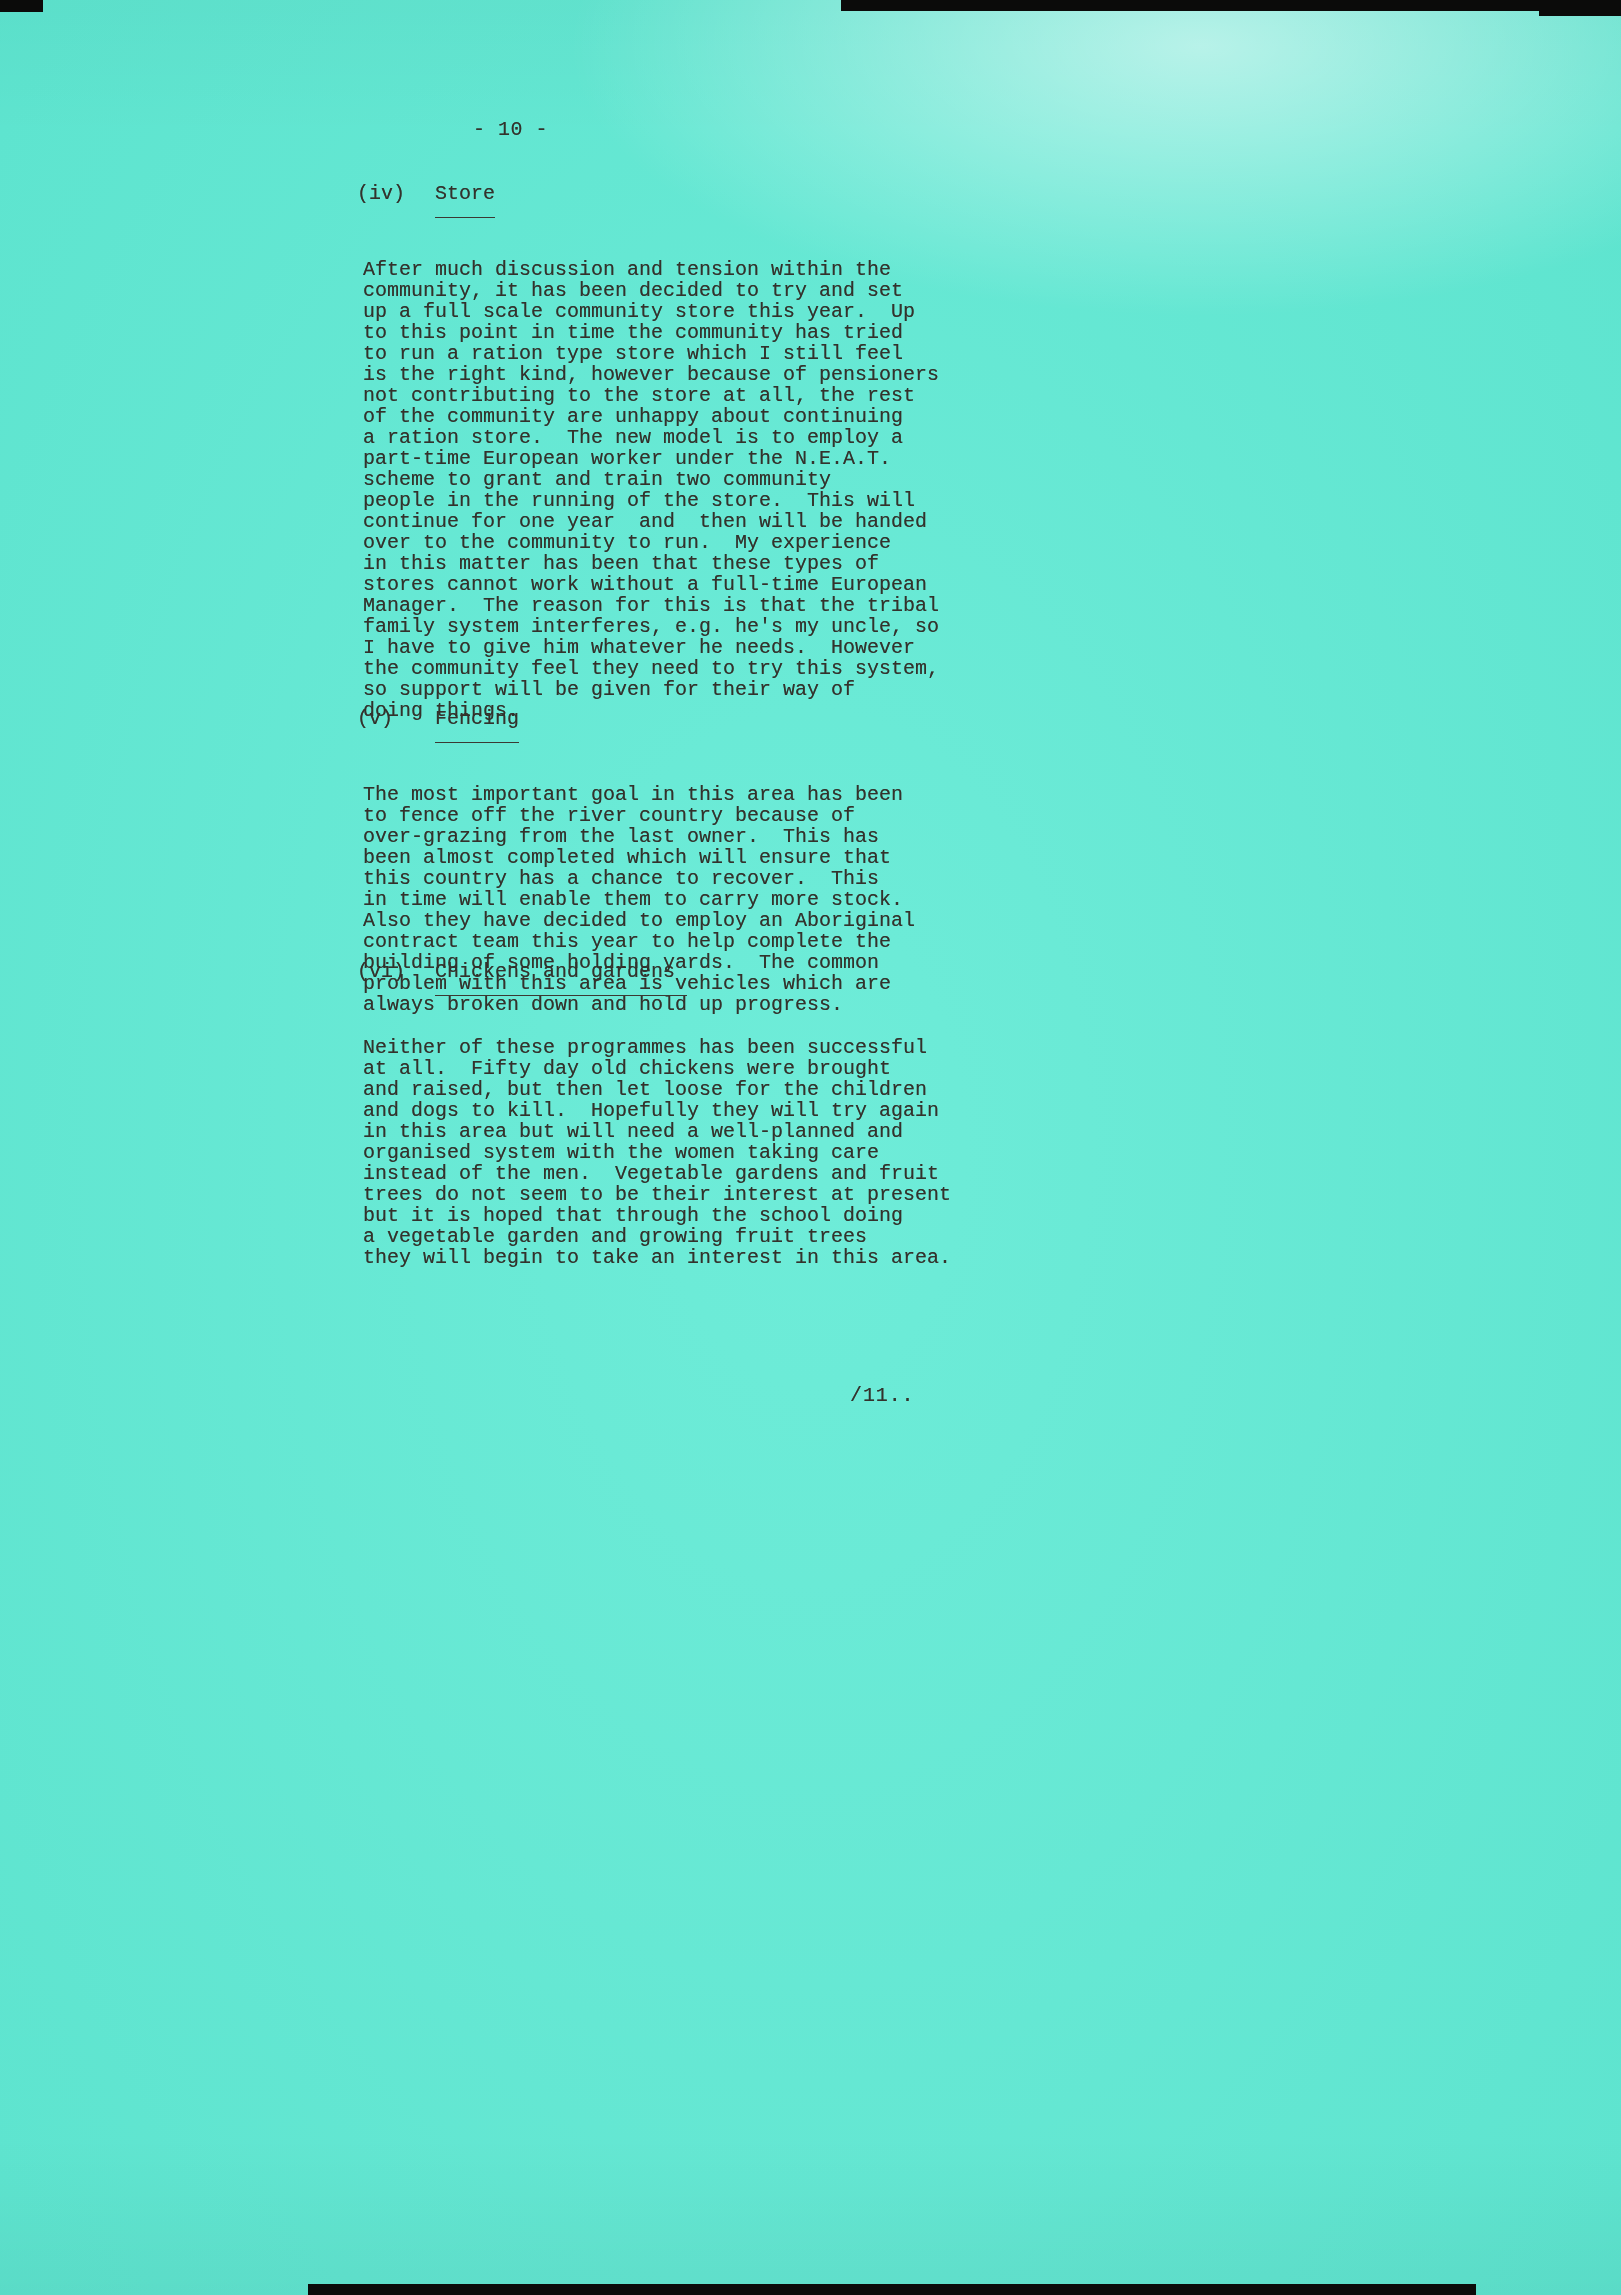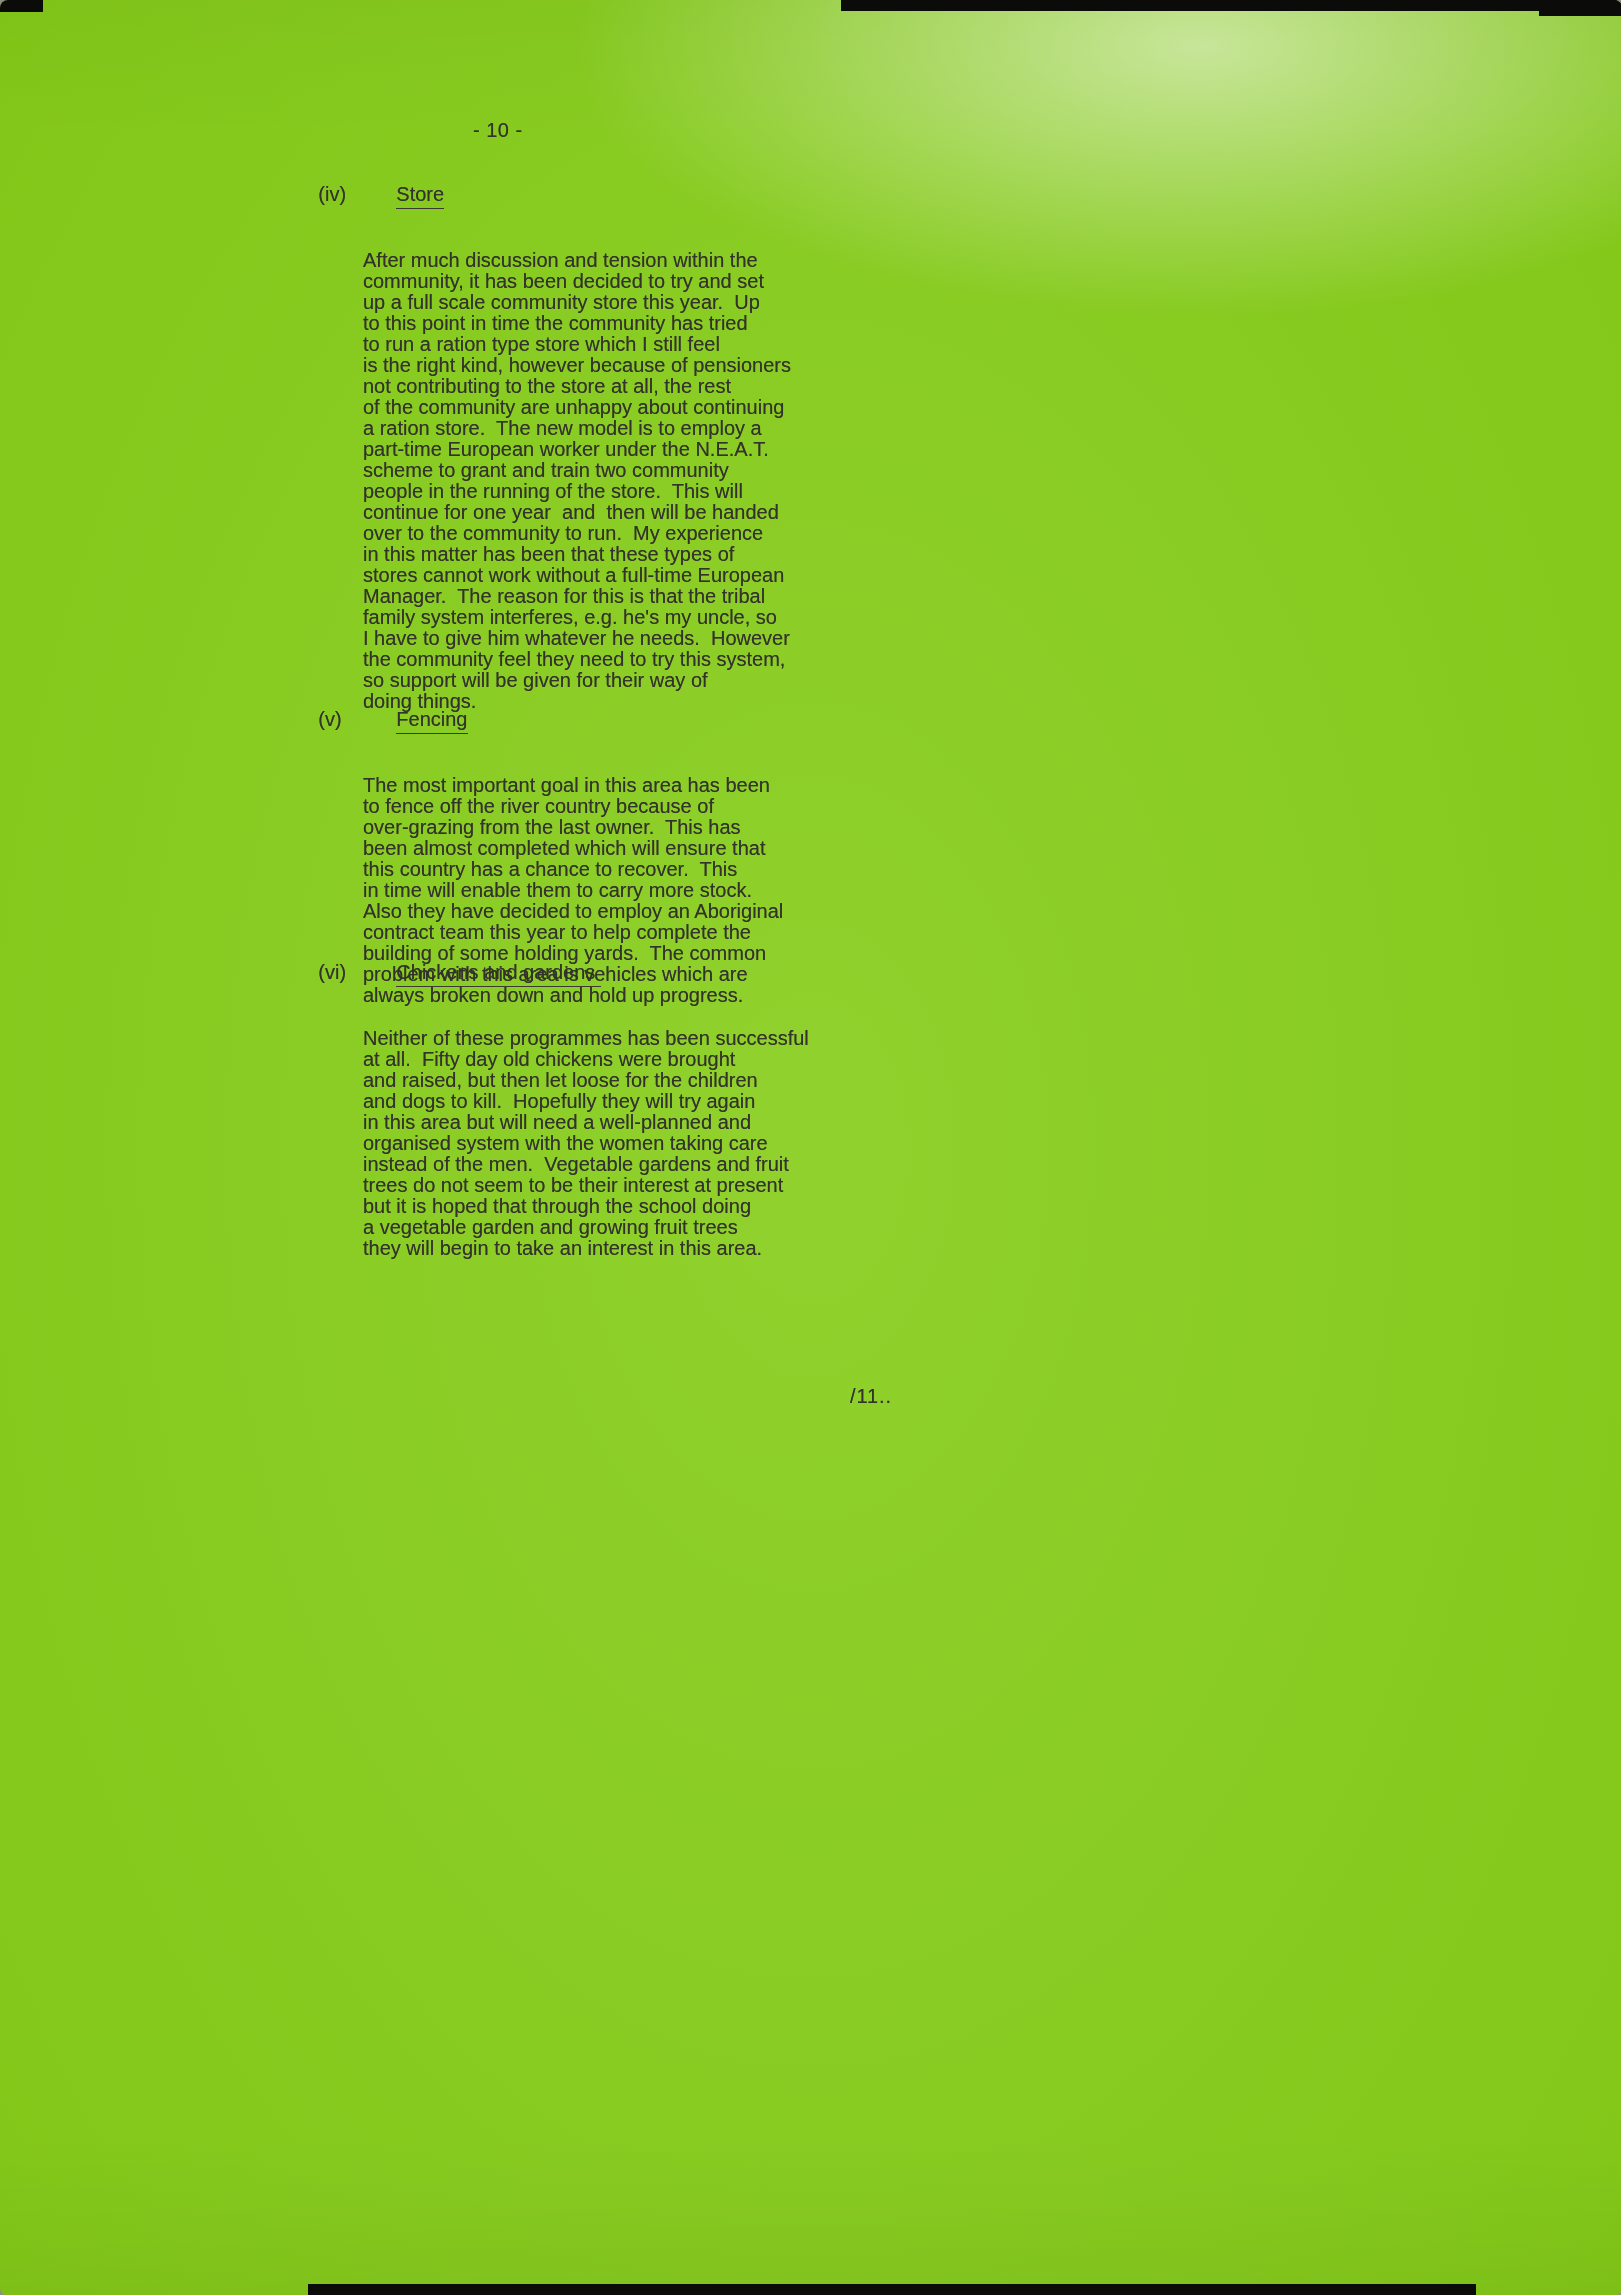--- a/index.html
+++ b/index.html
@@ -5,28 +5,27 @@
   html, body {
     margin: 0;
     padding: 0;
     background: #8f8d86;
   }
   .page {
     position: relative;
     width: 1622px;
     height: 2296px;
     margin: 0 auto;
-    background: #84cc16;
+    background: #5eead4;
     overflow: hidden;
-    font-family: Liberation Sans, sans-serif;
+    font-family: Liberation Mono, monospace;
     font-size: 20px;
     line-height: 22px;
     color: #34322c;
     text-shadow: 0 0 0.5px rgba(40,38,32,0.55);
-    border-radius: 8px;
   }
   .paper-tone {
     position: absolute;
     inset: 0;
     pointer-events: none;
     background:
       radial-gradient(ellipse 900px 386px at 74% 2%, rgba(255,255,255,0.55), rgba(255,255,255,0) 70%),
       radial-gradient(ellipse 1286px 2020px at 50% 50%, rgba(255,255,255,0.10), rgba(0,0,0,0.03) 95%),
       linear-gradient(180deg, rgba(0,0,0,0.025), rgba(0,0,0,0) 6%, rgba(0,0,0,0) 93%, rgba(0,0,0,0.04));
   }
@@ -55,21 +54,21 @@
     white-space: pre;
   }
   .sec-label {
     display: inline-block;
     width: 78px;
   }
   .sec-heading {
     display: inline-block;
     white-space: pre;
     border-bottom: 1.8px solid #3b3933;
-    padding-bottom: 2px;
+    padding-bottom: 11px;
   }
   .sec-body {
     margin: 16.5px 0 0 78px;
     white-space: pre;
     font: inherit;
     line-height: 21px;
   }
   .footer-ref {
     position: absolute;
     top: 1385px;

